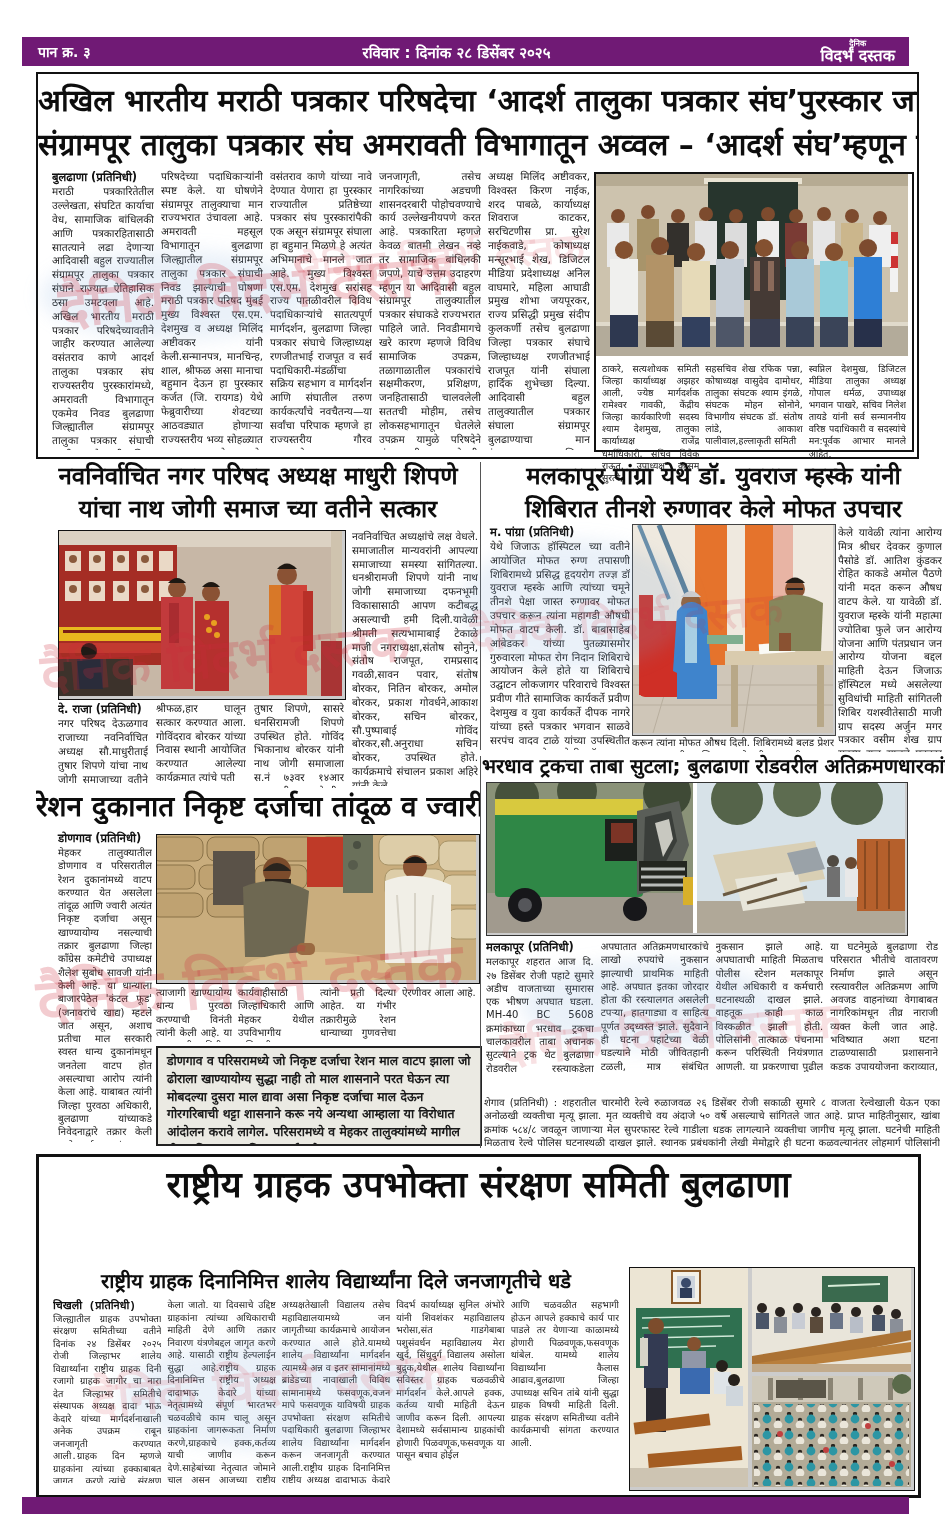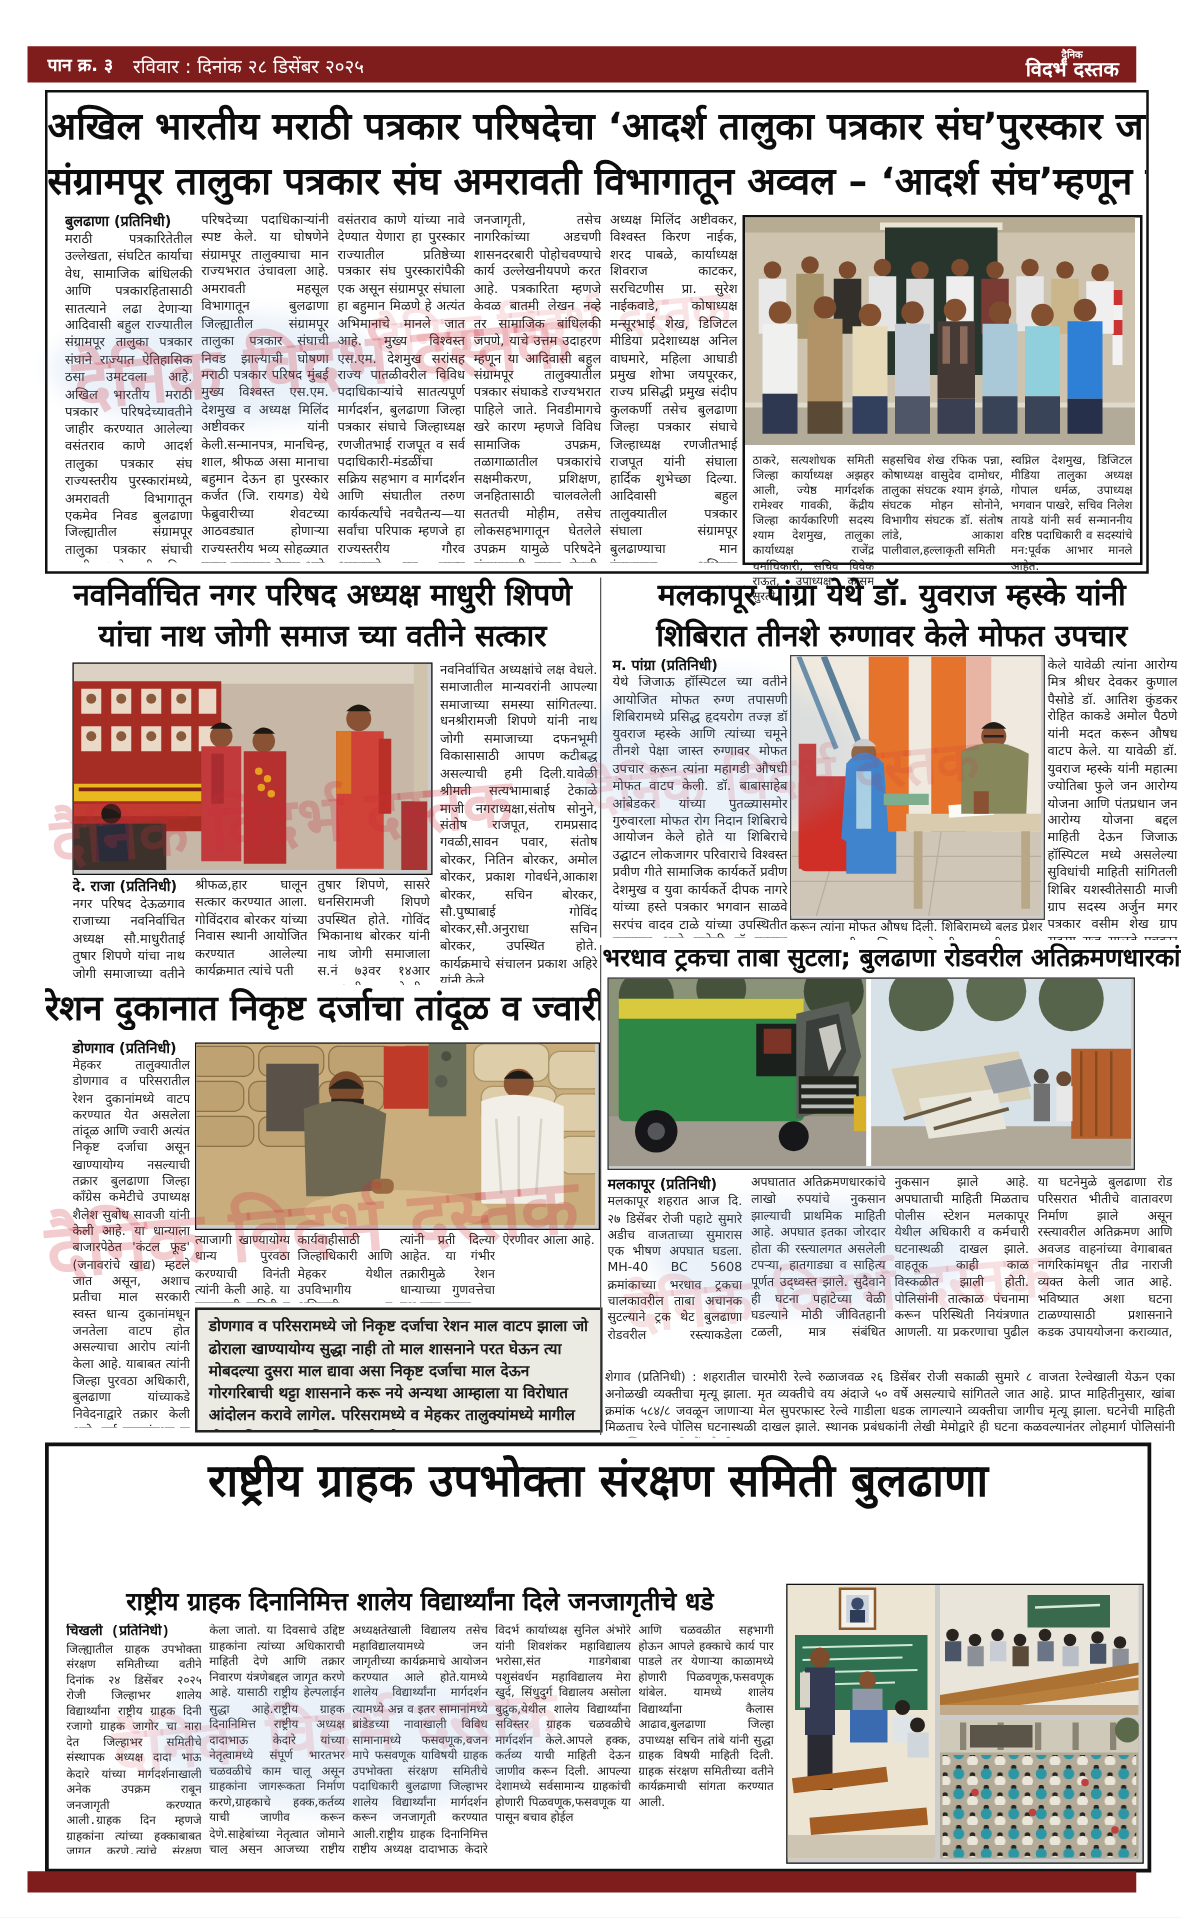--- a/index.html
+++ b/index.html
@@ -1,24 +1,24 @@
 <!DOCTYPE html>
 <html><head>
 <meta charset="utf-8">
 <style>
   html,body{margin:0;padding:0;background:#f2f0ee;}
   .page{position:relative;width:945px;height:1534px;background:#ffffff;overflow:hidden;
         font-family:"DejaVu Sans","Liberation Sans",sans-serif;color:#1a1a1a;}
   
-  .bar{position:absolute;left:22px;width:887px;background:#7f1d1d;color:#fff;display:flex;align-items:center;}
+  .bar{position:absolute;left:22px;width:887px;background:#701a75;color:#fff;display:flex;align-items:center;}
   .topbar{top:37px;height:29px;padding:0;}
   .bottombar{top:1497px;height:17px;}
   .topbar .cell{padding:0 16px;}
   .pagenum{font-size:14px;font-weight:700;}
-  .dateline{flex:1;text-align:left;font-size:15px;font-weight:400;}
+  .dateline{flex:1;text-align:center;font-size:15px;font-weight:700;}
   .brandbox{text-align:center;line-height:1;padding:0 14px;}
   .brand-small{display:block;font-size:8px;font-weight:700;}
   .brand{display:block;font-size:16px;font-weight:800;}
   
   .hl{position:absolute;text-align:center;font-weight:800;color:#0d0d0d;white-space:nowrap;overflow:hidden;width:100%;}
   .byline{font-weight:800;font-size:11.5px;color:#111;}
   .col{font-size:10.4px;line-height:1.33;text-align:justify;overflow:hidden;color:#1c1c1c;}
   .cols{position:absolute;display:flex;}
   .photo{position:absolute;border:2px solid #111;overflow:hidden;background:#ccc;}
   .photo svg{display:block;}

